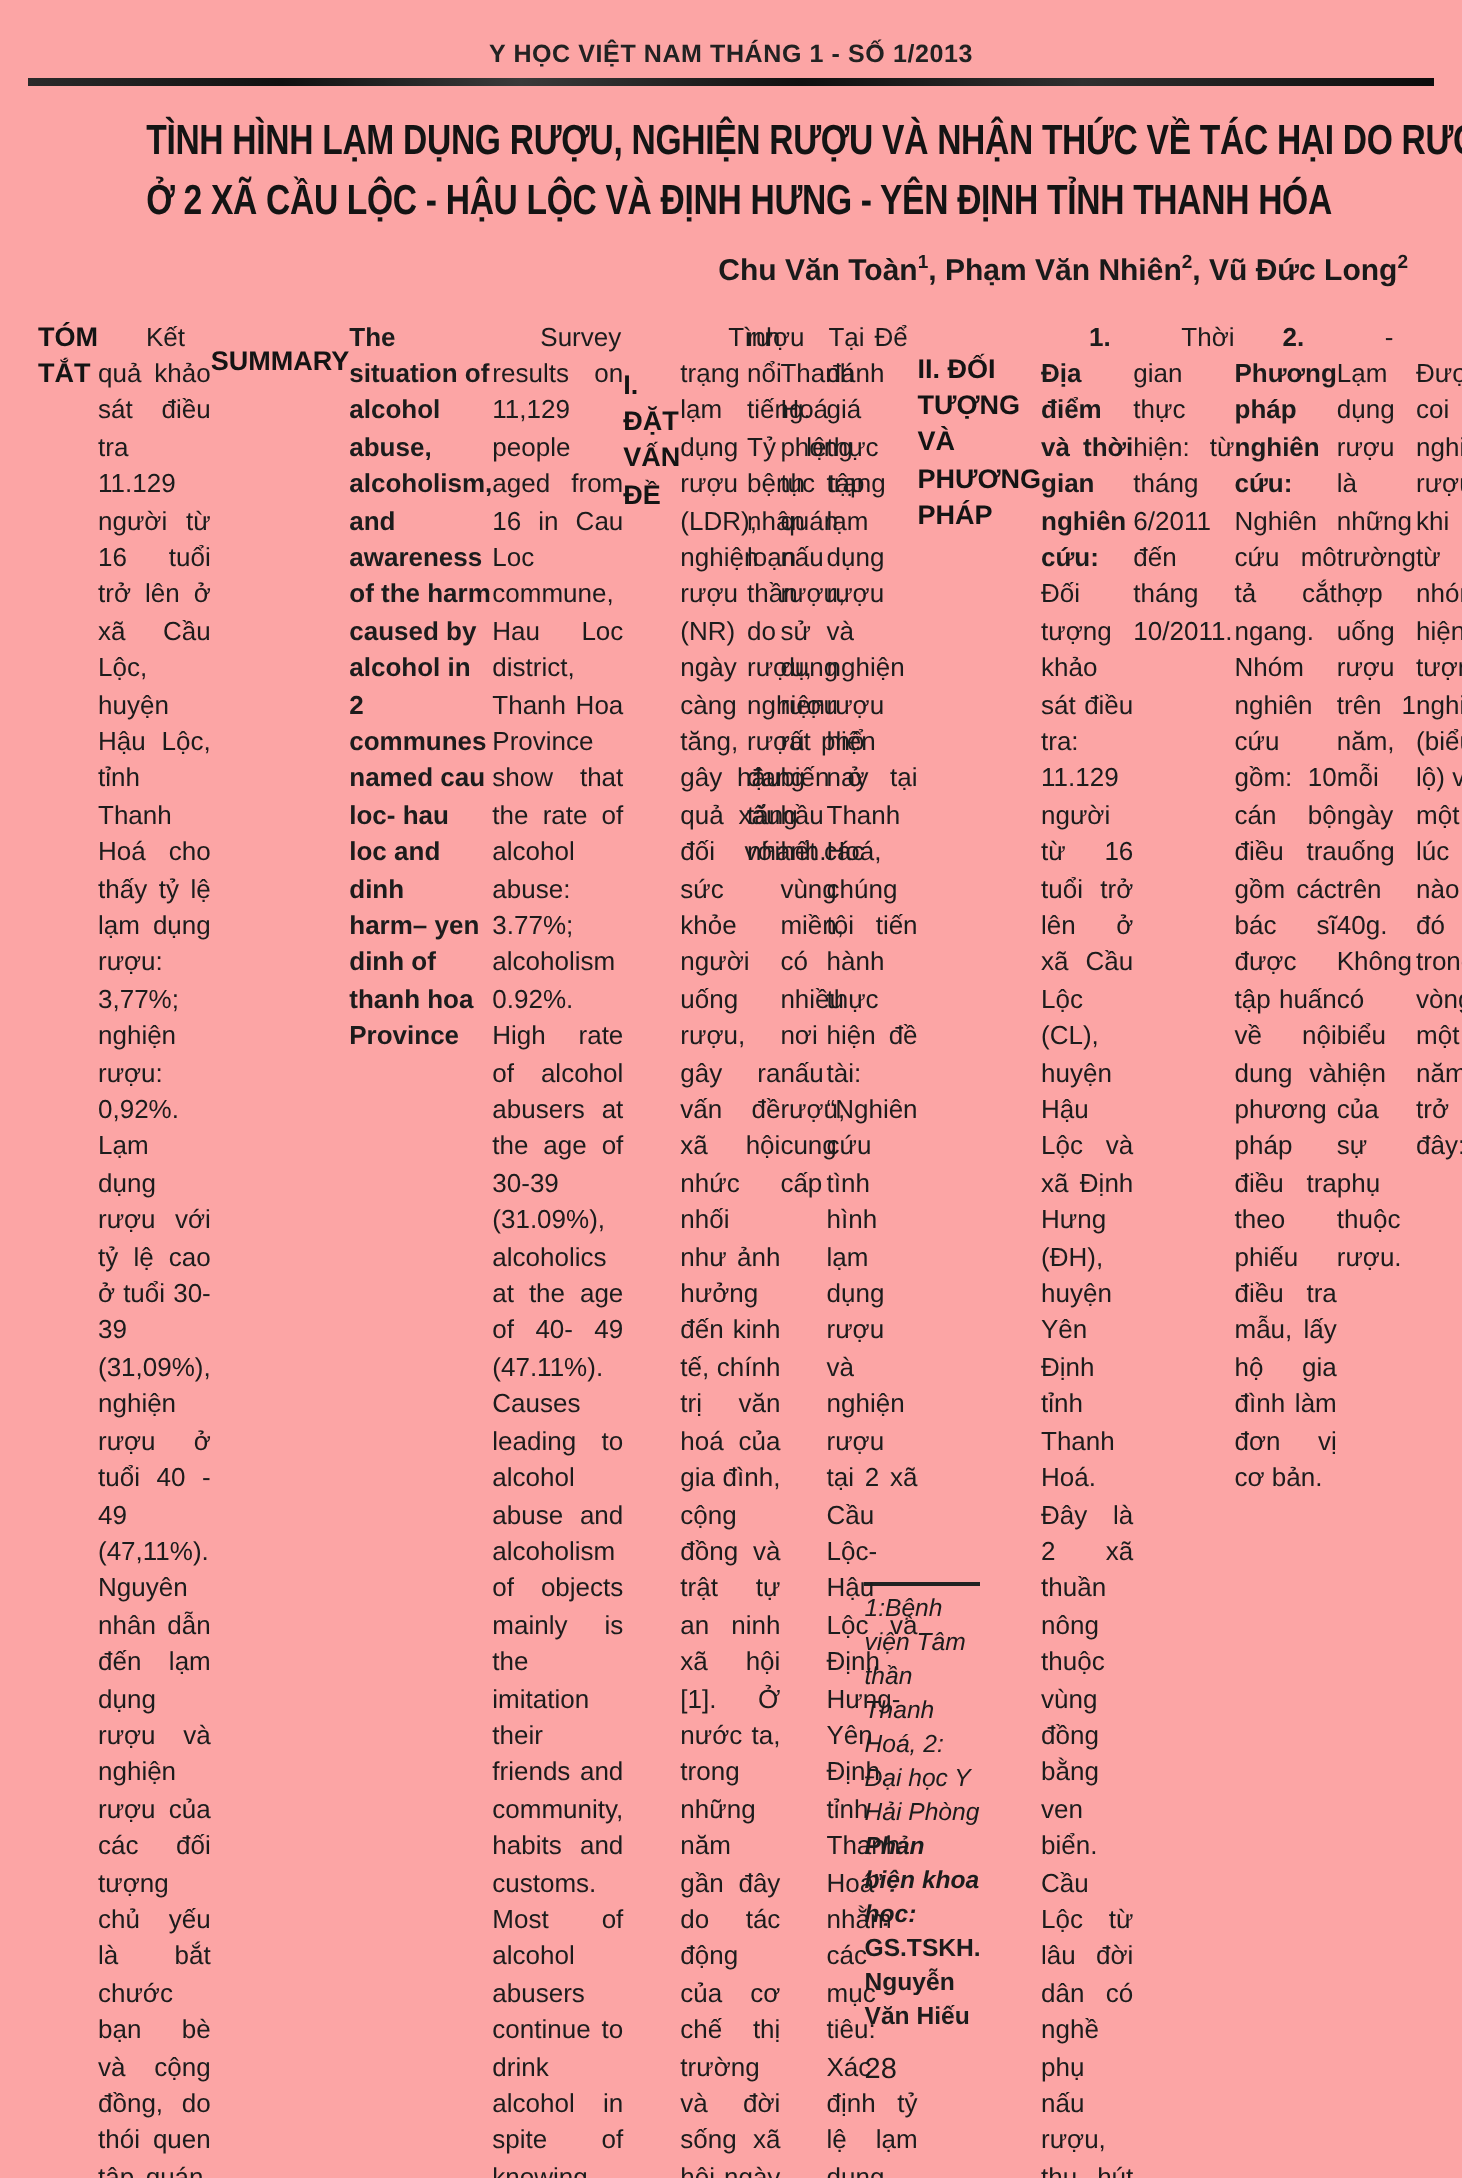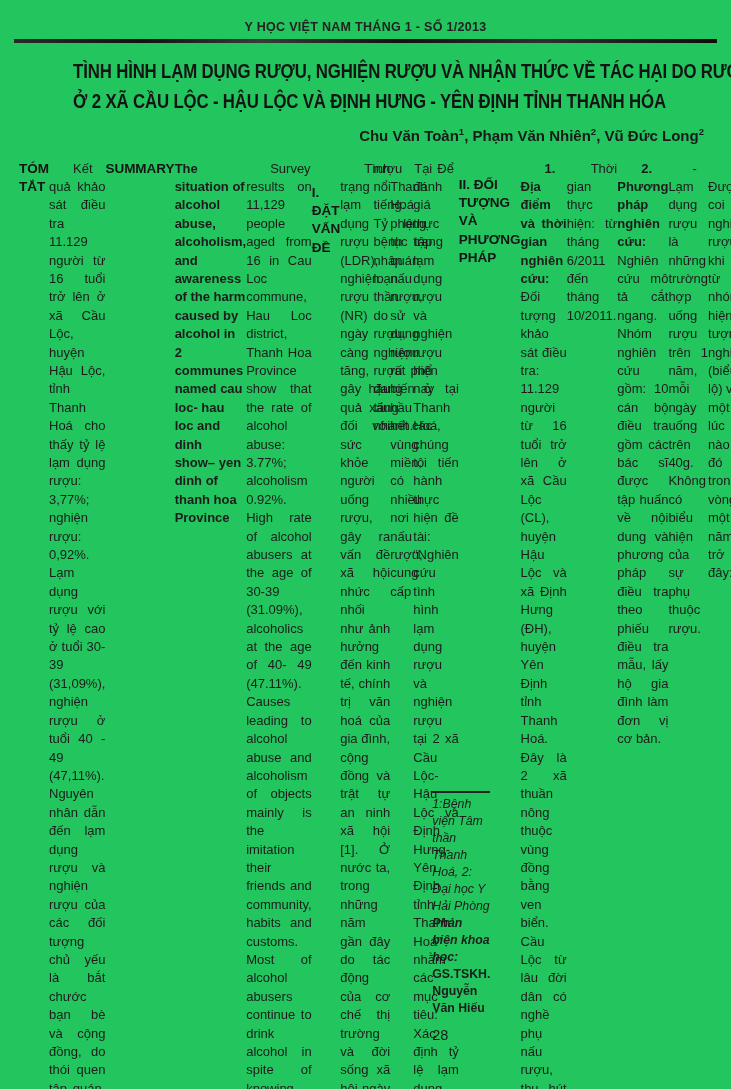--- a/index.html
+++ b/index.html
@@ -4,21 +4,21 @@
 <style>
   html, body { margin: 0; padding: 0; }
   body {
     width: 731px; height: 1089px;
     background: #e9e9e6;
     font-family: "Liberation Sans", sans-serif;
   }
   .page {
     position: relative;
     width: 731px; height: 1089px;
-    background: #22c55e;
+    background: #fca5a5;
     color: #1b1b1b;
     overflow: hidden;
     box-sizing: border-box;
   }
   .journal-header {
     padding-top: 20px;
     text-align: center;
     font-weight: bold;
     font-size: 12.5px;
     letter-spacing: 0.3px;
@@ -68,21 +68,21 @@
     color: #1c1c1c;
   }
   .col p { margin: 0; text-indent: 24px; }
   .col p.noindent { text-indent: 0; }
   .sec-heading {
     font-weight: bold;
     font-size: 13.5px;
     text-align: left;
     color: #141414;
   }
-  .gap-sm { }
+  .gap-sm { margin-top: 12px; }
   .gap-md { margin-top: 16px; }
   .gap-lg { margin-top: 24px; }
   .summary-title { font-weight: bold; text-align: left; }
   .summary-title div { text-indent: 0; }
   .inline-bold { font-weight: bold; }
   .footnote-wrap {
     margin-top: auto;
     border-top: 2px solid #222;
     padding-top: 3px;
     font-size: 12.3px;
@@ -121,21 +121,21 @@
 
     <div class="col">
       <div class="sec-heading">TÓM TẮT</div>
       <p>Kết quả khảo sát điều tra 11.129 người từ 16 tuổi trở lên ở xã Cầu Lộc, huyện Hậu Lộc, tỉnh Thanh Hoá cho thấy tỷ lệ lạm dụng rượu: 3,77%; nghiện rượu: 0,92%. Lạm dụng rượu với tỷ lệ cao ở tuổi 30-39 (31,09%), nghiện rượu ở tuổi 40 - 49 (47,11%). Nguyên nhân dẫn đến lạm dụng rượu và nghiện rượu của các đối tượng chủ yếu là bắt chước bạn bè và cộng đồng, do thói quen tập quán. Phần lớn các đối tượng lạm dụng rượu và nghiện rượu vẫn tiếp tục uống rượu dù biết tác hại của rượu đối với cơ thể, đối với sức khoẻ tâm thần.</p>
 
       <div class="sec-heading gap-sm">SUMMARY</div>
       <div class="summary-title">
         <div>The situation of alcohol abuse, alcoholism,</div>
         <div>and awareness of the harm caused by alcohol in</div>
         <div>2 communes named cau loc- hau loc and dinh</div>
-        <div>show– yen dinh of thanh hoa Province</div>
+        <div>harm– yen dinh of thanh hoa Province</div>
       </div>
       <p>Survey results on 11,129 people aged from 16 in Cau Loc commune, Hau Loc district, Thanh Hoa Province show that the rate of alcohol abuse: 3.77%; alcoholism 0.92%. High rate of alcohol abusers at the age of 30-39 (31.09%), alcoholics at the age of 40- 49 (47.11%). Causes leading to alcohol abuse and alcoholism of objects mainly is the imitation their friends and community, habits and customs. Most of alcohol abusers continue to drink alcohol in spite of knowing the harmful effects of alcohol on their body, and mental health.</p>
 
       <div class="sec-heading gap-lg">I. ĐẶT VẤN ĐỀ</div>
       <p>Tình trạng lạm dụng rượu (LDR), nghiện rượu (NR) ngày càng tăng, gây hậu quả xấu đối với sức khỏe người uống rượu, gây ra vấn đề xã hội nhức nhối như ảnh hưởng đến kinh tế, chính trị văn hoá của gia đình, cộng đồng và trật tự an ninh xã hội [1]. Ở nước ta, trong những năm gần đây do tác động của cơ chế thị trường và đời sống xã hội ngày càng nâng cao đã thúc đẩy nhanh và nhiều hơn số lượng người nghiện rượu và lạm dụng rượu. Tuổi bắt đầu uống rượu cũng sớm hơn, hình thức sử dụng đa dạng hơn, lượng rượu nhiều hơn và để lại nhiều hậu quả nghiêm trọng hơn cho gia đình, cộng đồng và xã hội.</p>
       <p>Tại Thanh Hoá phong tục tập quán nấu rượu, sử dụng rượu rất phổ biến ở hầu hết các vùng miền, có nhiều nơi nấu rượu, cung cấp</p>
 
       <div class="footnote-wrap">
         <div class="footnote-line1">1:Bệnh viện Tâm thần Thanh Hoá, 2: Đại học Y Hải Phòng</div>
         <div class="footnote-line2">

